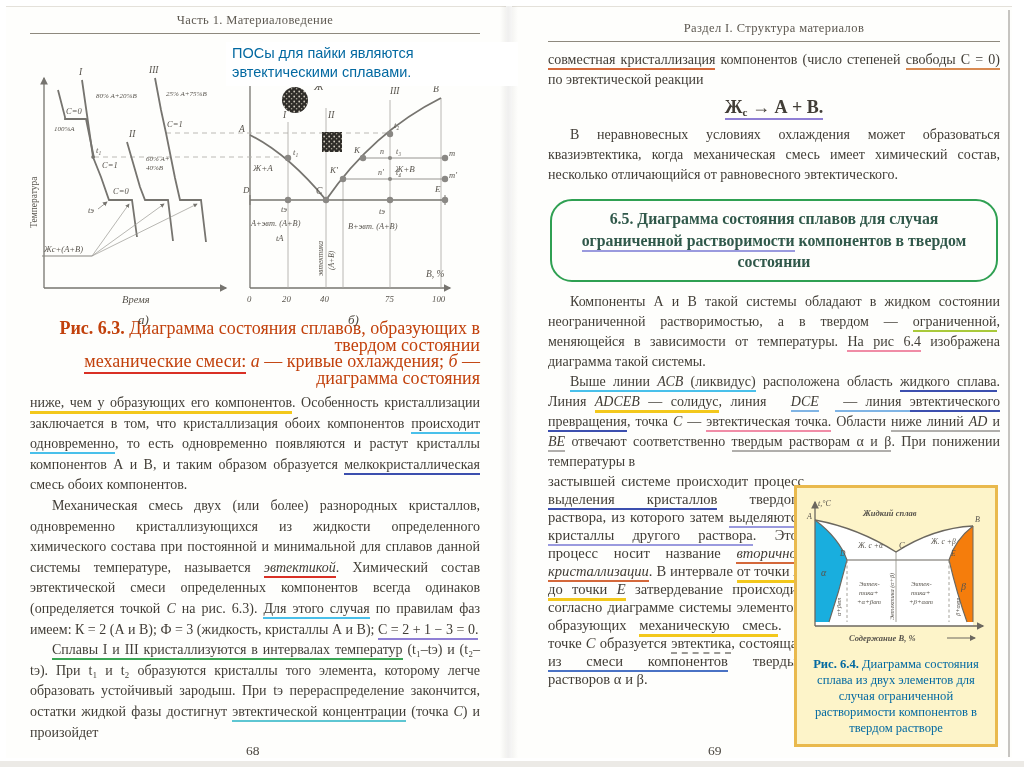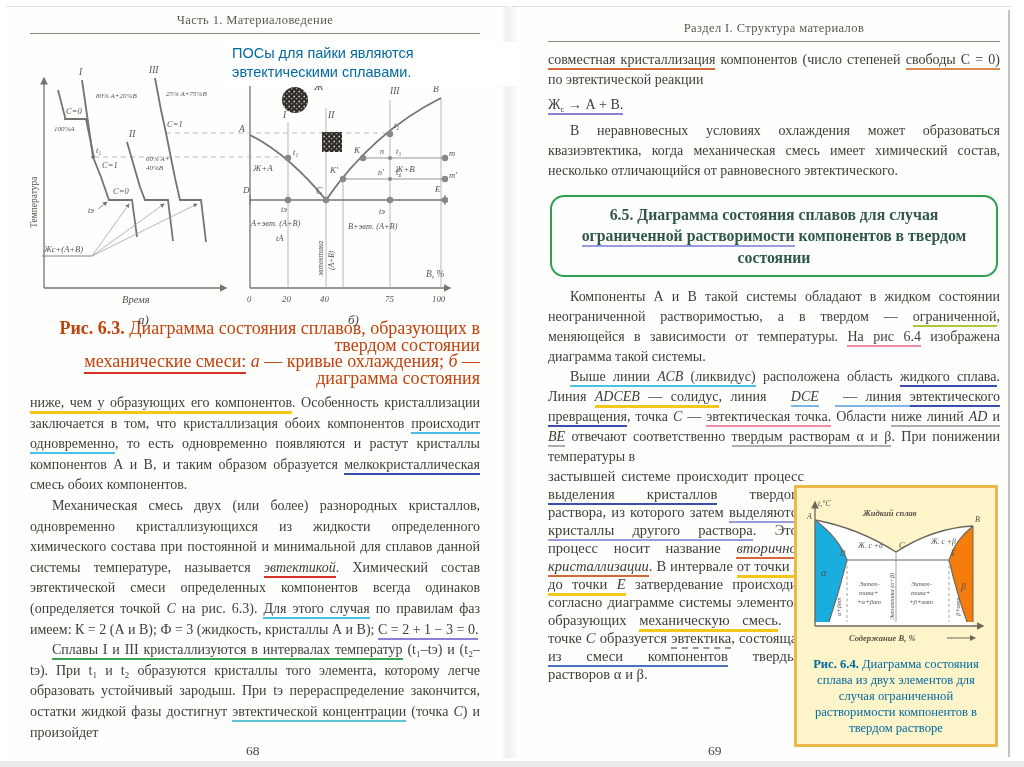--- a/index.html
+++ b/index.html
@@ -9,21 +9,21 @@
   #right-page{left:512px;width:500px;padding:8px 12px 0 36px;box-sizing:border-box;}
   .running-head{text-align:center;font-size:12.5px;letter-spacing:.4px;color:#5d5850;margin-top:6px;}
   .head-rule{border:none;border-top:1px solid #8e897e;margin:5px 0 0 0;}
   .body-p{font-size:14px;line-height:20.6px;text-align:justify;margin:0;}
   .indent{text-indent:22px;}
   .rp .body-p{line-height:20px;}
   .caption{font-size:18px;line-height:16.5px;text-align:right;color:#c2410c;margin-top:2px;}
   .b{font-weight:bold;}
   .i{font-style:italic;}
   .sub{font-size:.62em;vertical-align:-.3em;}
-  .formula{text-align:left;font-size:14px;margin:7px 0 7px 0;}
+  .formula{text-align:center;font-size:18px;margin:7px 0 7px 0;font-weight:bold;}
   .u-red{border-bottom:2px solid #d93025;padding-bottom:1px;}
   .u-yellow{border-bottom:3px solid #f3c81b;padding-bottom:1px;}
   .u-cyan{border-bottom:2.5px solid #49c0ea;padding-bottom:1px;}
   .u-navy{border-bottom:2.5px solid #3c4fae;padding-bottom:1px;}
   .u-purple{border-bottom:2px solid #8f7fd4;padding-bottom:1px;}
   .u-green{border-bottom:2.5px solid #3aa655;padding-bottom:1px;}
   .u-teal{border-bottom:2.5px solid #5ec6d2;padding-bottom:1px;}
   .u-orange{border-bottom:2.5px solid #d4683a;padding-bottom:1px;}
   .u-orange2{border-bottom:2px solid #d88a52;padding-bottom:1px;}
   .u-pink{border-bottom:2.5px solid #f08ca6;padding-bottom:1px;}
@@ -33,21 +33,21 @@
   .u-blue{border-bottom:2.5px solid #4a72c4;padding-bottom:1px;}
   .u-olive{border-bottom:2.5px solid #a9c93a;padding-bottom:1px;}
   .u-dot{border-bottom:2px dashed #9a9894;padding-bottom:1px;}
   #fig63{position:relative;height:282px;margin-top:2px;}
   #fig63 svg{position:absolute;top:24px;}
   #callout{position:absolute;left:196px;top:6px;width:284px;background:#ffffff;
     font-family:"Liberation Sans", sans-serif;font-size:14.5px;line-height:19px;color:#0369a1;
     padding:2px 2px 4px 6px;z-index:5;}
   .sublabel{position:absolute;top:276px;font-size:13px;font-style:italic;color:#4c473f;}
   .pagenum{position:absolute;top:736px;font-size:13.5px;color:#4a463f;}
-  #box65{border:2.5px solid #2fa052;border-radius:14px;width:424px;margin:14px auto 10px auto;
+  #box65{border:2.5px solid #2fa052;border-radius:22px;width:424px;margin:14px auto 10px auto;
     padding:7px 10px;text-align:center;font-weight:bold;font-size:15.8px;line-height:21.5px;color:#30584a;}
   #fig64-box{position:absolute;left:282px;top:478px;width:186px;border:3px solid #e9b94d;
     background:#fdf4c9;padding:6px 6px 8px 6px;z-index:4;}
   #fig64-caption{font-size:12.6px;line-height:16px;text-align:center;color:#0369a1;margin-top:6px;}
   #p4b{width:256px;}
   .spine{position:absolute;left:500px;top:6px;width:18px;height:752px;
     background:linear-gradient(90deg,rgba(60,55,45,0) 0%,rgba(60,55,45,.08) 45%,rgba(60,55,45,0) 100%);}
   .edge-right{position:absolute;left:1008px;top:10px;width:2px;height:747px;background:#c6c4c0;}
   .edge-bottom{position:absolute;left:0;top:761px;width:1024px;height:6px;background:#eceae6;}
   svg text{font-family:"Liberation Serif", serif;fill:#57534c;}

